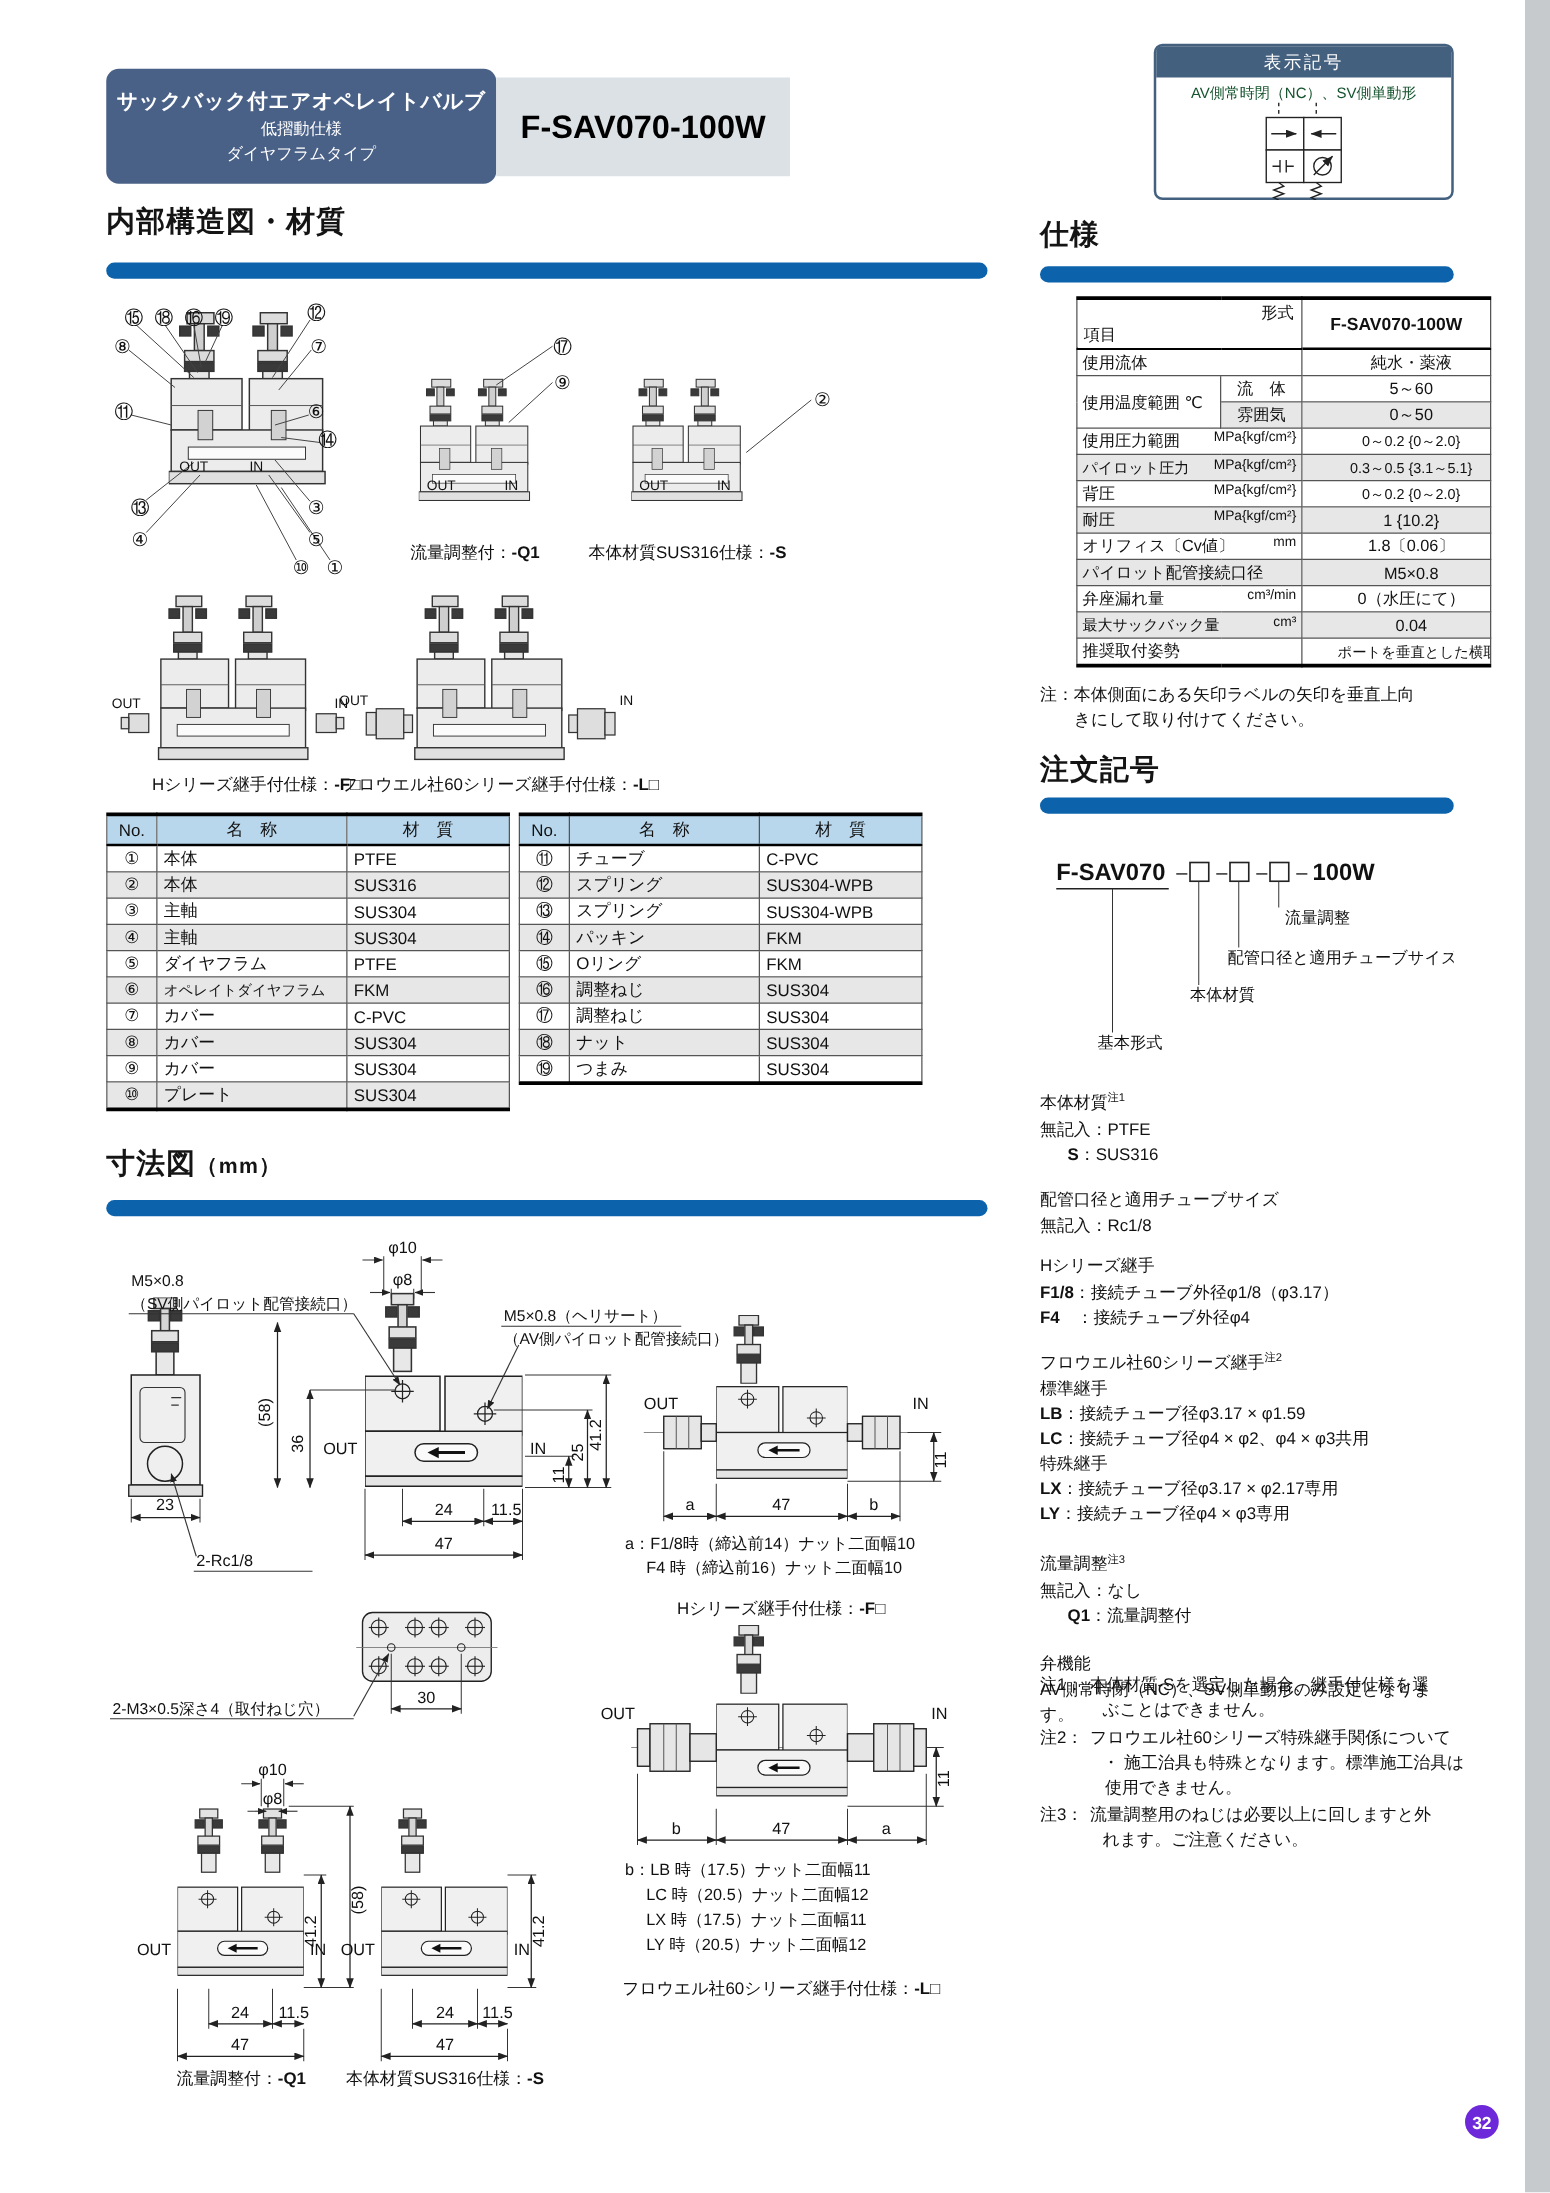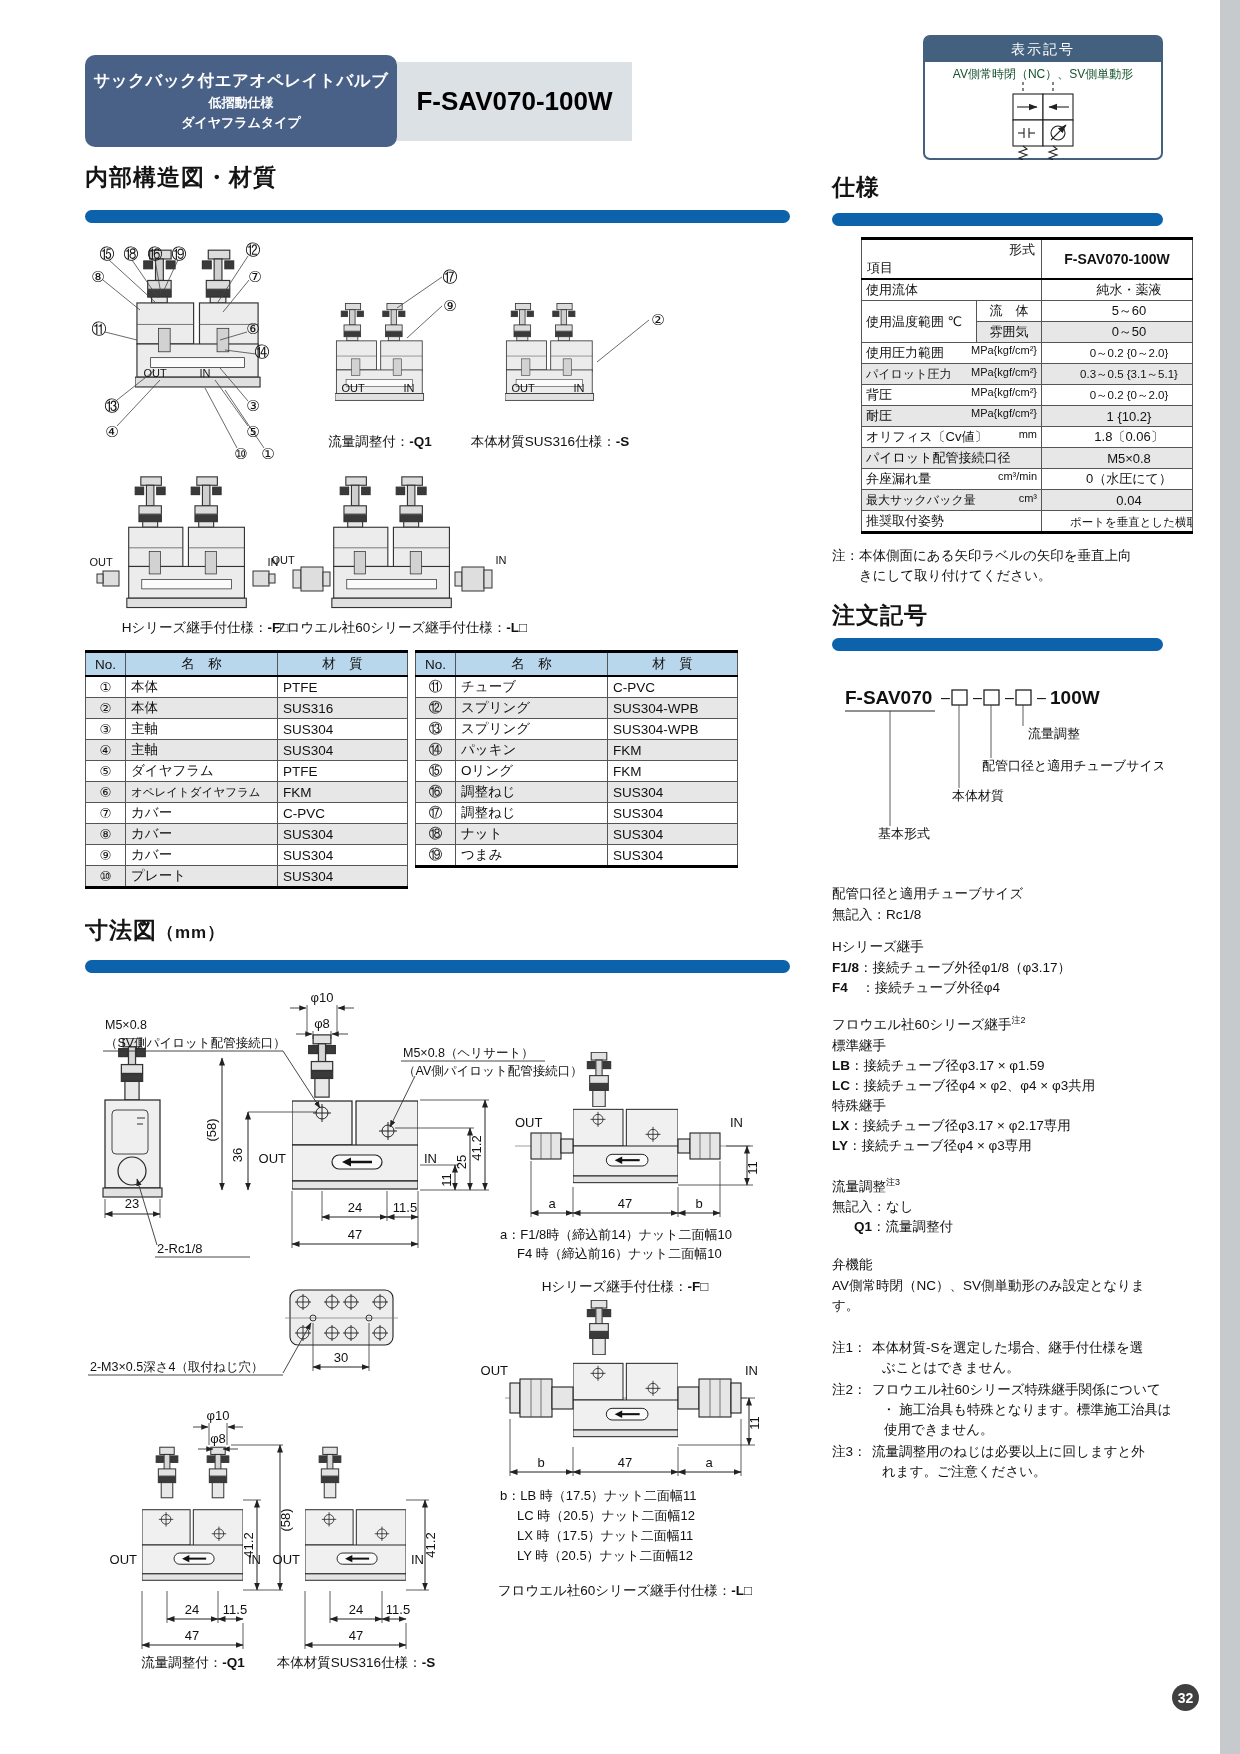--- a/index.html
+++ b/index.html
@@ -4,21 +4,21 @@
 <style>
   html,body{margin:0;padding:0;}
   body{width:1240px;height:1754px;position:relative;background:#ffffff;
        font-family:"Liberation Sans","DejaVu Sans",sans-serif;color:#111;}
   .abs{position:absolute;}
   .edge{position:absolute;right:0;top:0;width:20px;height:1754px;background:#c7cacd;}
   
   .titlebox{left:85px;top:55px;width:312px;height:92px;background:#4a6187;border-radius:10px;
             color:#fff;text-align:center;display:flex;flex-direction:column;justify-content:center;gap:2px;}
   .titlebox .t1{font-size:16.5px;font-weight:bold;letter-spacing:.5px;}
-  .titlebox .t2{font-size:13px;font-weight:bold;}
+  .titlebox .t2{font-size:13px;}
   .modelbox{left:397px;top:62px;width:235px;height:79px;background:#dce1e5;
             display:flex;align-items:center;justify-content:center;font-size:26px;font-weight:bold;color:#000;}
   
   .symbox{left:923px;top:35px;width:240px;height:125px;border:2px solid #44607f;border-radius:7px;background:#fff;box-sizing:border-box;}
   .symtitle{position:absolute;left:0;top:0;width:100%;height:25px;background:#44607f;border-radius:4px 4px 0 0;
             color:#fff;font-size:14px;display:flex;align-items:center;justify-content:center;letter-spacing:2px;}
   .symcap{position:absolute;left:0;top:29px;width:100%;text-align:center;font-size:12px;color:#14532d;}
   
   .sechead{font-size:23px;font-weight:bold;color:#141414;letter-spacing:1px;}
   .sechead .small{font-size:17px;}
@@ -68,21 +68,21 @@
   .lb{font-size:12.5px;}
   .co{font-size:15px;}
   .oi{font-size:13px;}
   .oi2{font-size:11px;}
   .cap{font-size:13.5px;}
   .dl{stroke:#222;stroke-width:1;marker-start:url(#ar);marker-end:url(#ar);}
   .el{stroke:#333;stroke-width:.8;}
   .ld{stroke:#333;stroke-width:.9;marker-end:url(#ar);}
   .il{stroke:#444;stroke-width:.8;}
   .cl{stroke:#777;stroke-width:.7;}
-  .pagenum{left:1172px;top:1684px;width:27px;height:27px;border-radius:50%;background:#404040;color:#fff;
+  .pagenum{left:1172px;top:1684px;width:27px;height:27px;border-radius:50%;background:#6d28d9;color:#fff;
            display:flex;align-items:center;justify-content:center;font-size:14px;font-weight:bold;}
 </style>
 </head>
 <body>
 
 <svg width="0" height="0" style="position:absolute">
   <defs>
     <marker id="ar" markerWidth="9" markerHeight="8" refX="7.5" refY="3" orient="auto-start-reverse">
       <path d="M0,0 L8,3 L0,6 Z" fill="#222"></path>
     </marker>
@@ -484,20 +484,25 @@
     <line class="el" x1="159" y1="27" x2="159" y2="80"></line>
     <line class="el" x1="127" y1="27" x2="127" y2="110"></line>
     <line class="el" x1="58" y1="33" x2="58" y2="148"></line>
     <text class="oi" x="196" y="60">流量調整</text>
     <text class="oi" x="150" y="92">配管口径と適用チューブサイズ</text>
     <text class="oi" x="120" y="122">本体材質</text>
     <text class="oi" x="46" y="160">基本形式</text>
   </svg>
 
   <div class="abs orderflow" style="left:832px;top:868px">
+    <div class="og">
+      <div class="ogt"><span>本体材質</span><sup>注1</sup></div>
+      <div><b></b><span>無記入：PTFE</span></div>
+      <div class="ind1"><b>S</b><span>：SUS316</span></div>
+    </div>
     <div class="og" style="margin-top:16px">
       <div class="ogt"><span>配管口径と適用チューブサイズ</span></div>
       <div><b></b><span>無記入：Rc1/8</span></div>
     </div>
     <div class="og">
       <div class="ogt"><span>Hシリーズ継手</span></div>
       <div><b>F1/8</b><span>：接続チューブ外径φ1/8（φ3.17）</span></div>
       <div><b>F4</b><span>　：接続チューブ外径φ4</span></div>
     </div>
     <div class="og">

